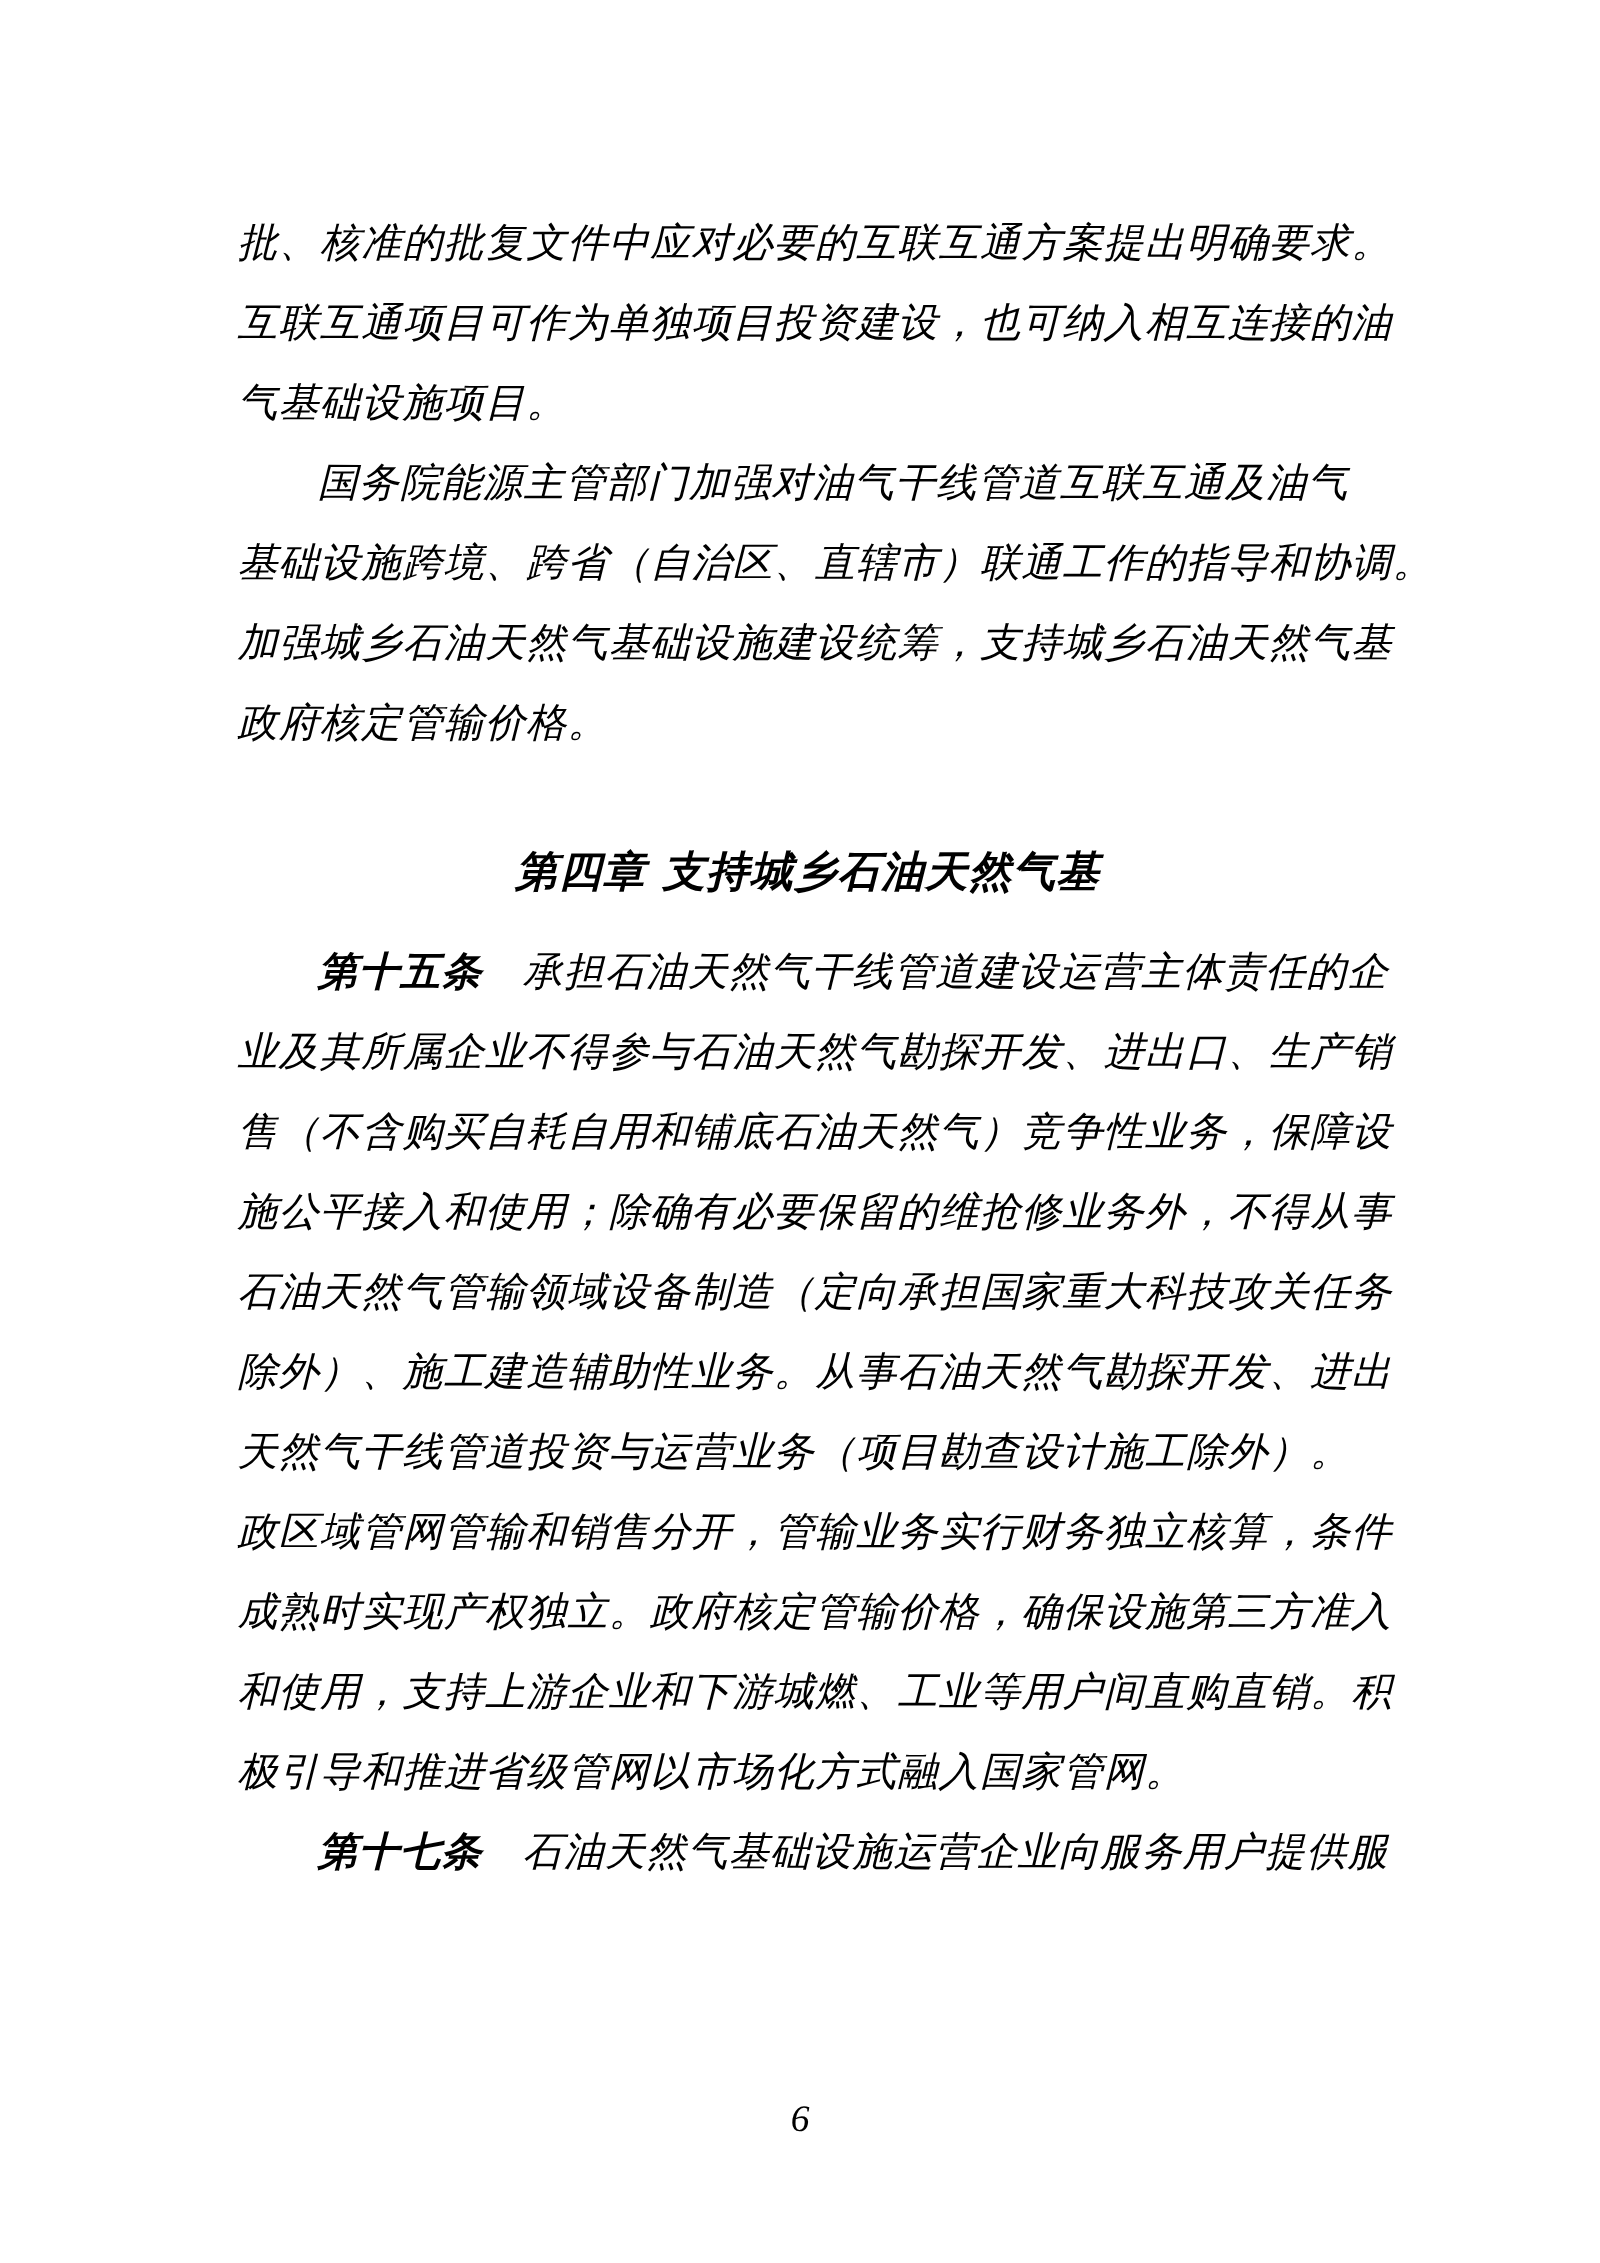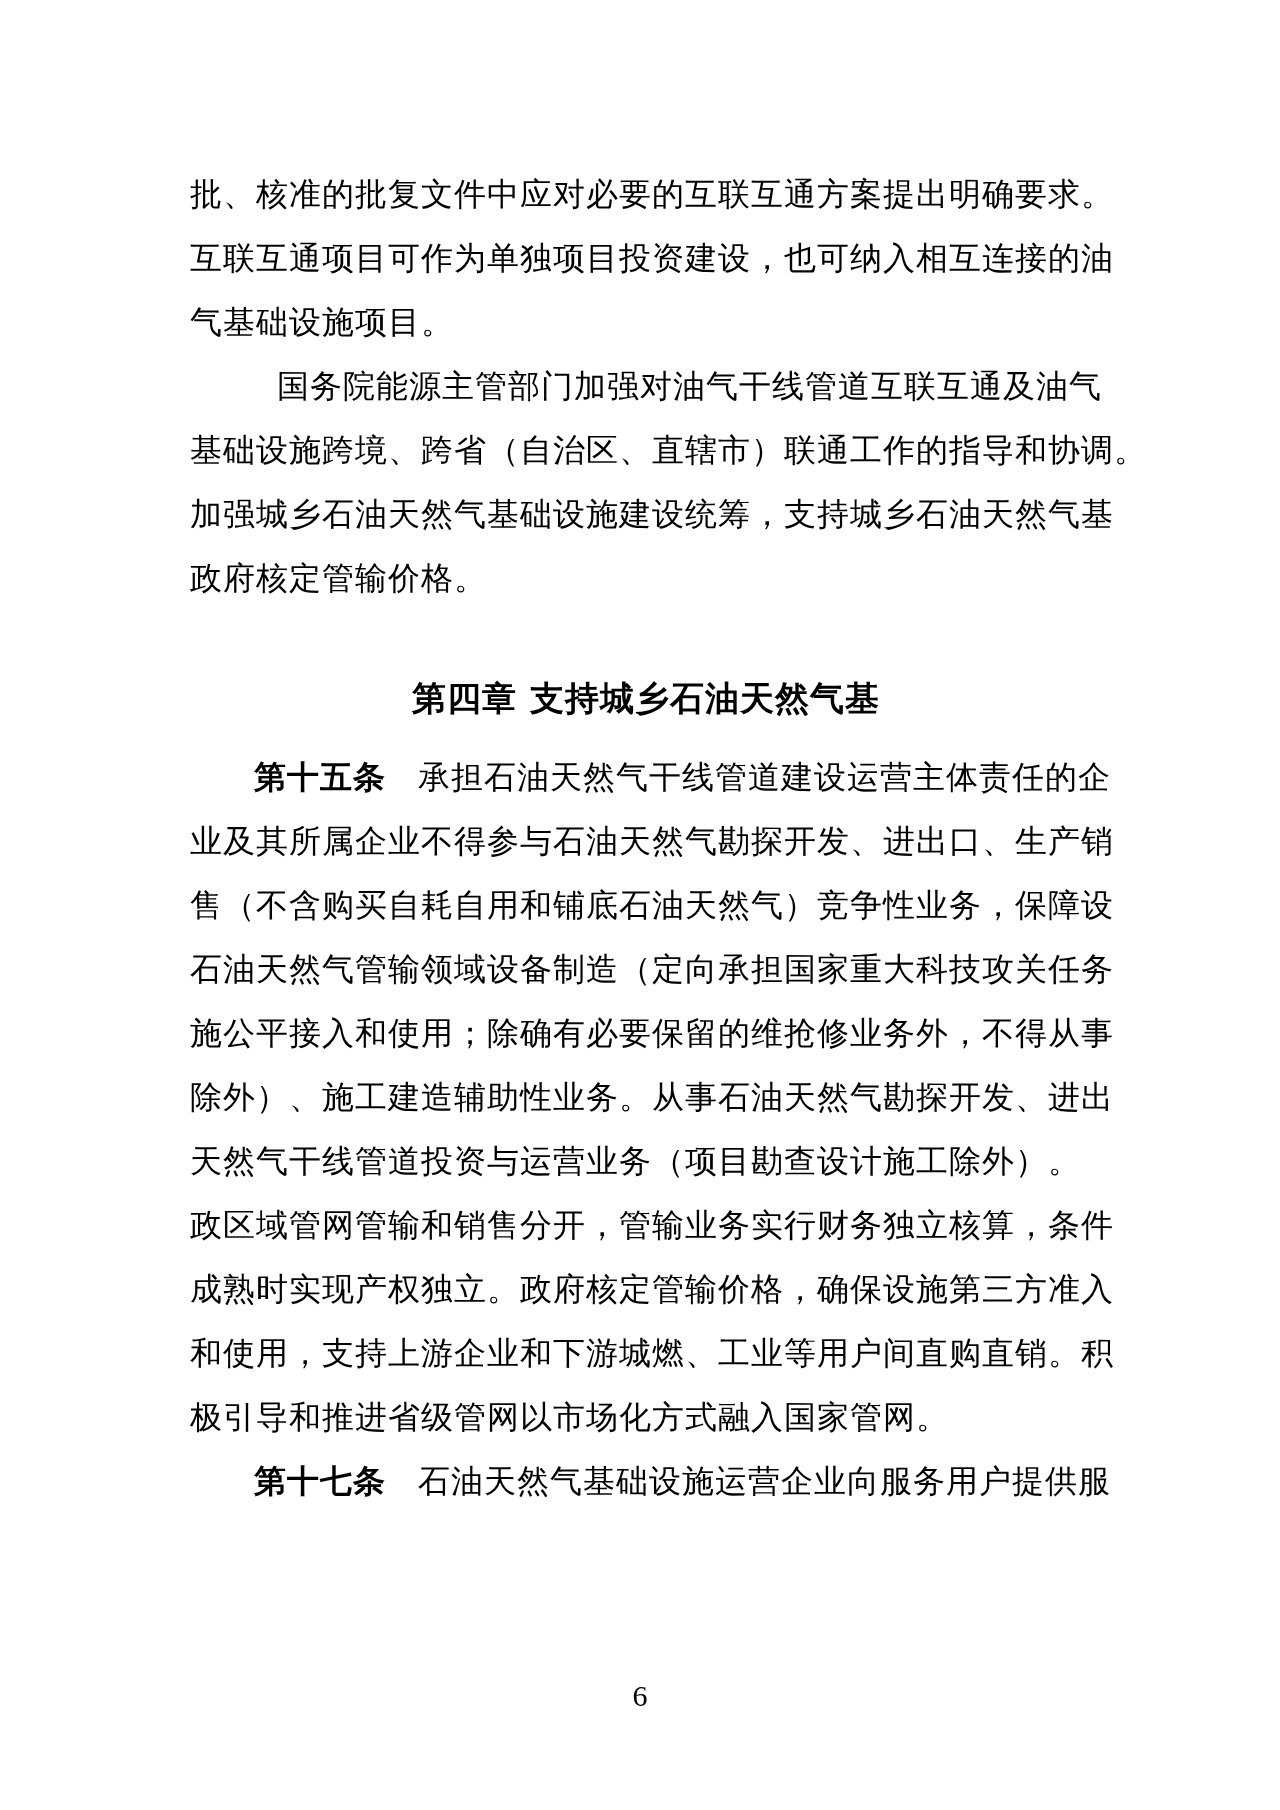--- a/index.html
+++ b/index.html
@@ -4,36 +4,37 @@
 <style>
   html, body { margin: 0; padding: 0; background: #ffffff; }
   .page {
     position: relative;
     width: 1280px;
     height: 1810px;
     background: #ffffff;
     color: #000000;
     font-family: "Liberation Serif", "DejaVu Serif", serif;
     overflow: hidden;
+    font-style: italic;
   }
   .column {
     position: absolute;
     left: 190px;
     top: 162px;
     width: 912px;
   }
   .line {
     height: 64px;
     line-height: 64px;
     font-size: 32px;
     letter-spacing: 1px;
     white-space: nowrap;
     color: #000000;
   }
-  .indent { text-indent: 64px; text-align: right; }
+  .indent { text-indent: 64px; }
   .lead {
     font-family: "Liberation Sans", "DejaVu Sans", sans-serif;
     font-weight: bold;
     margin-right: 32px;
   }
   .chapter-heading {
     margin-top: 56px;
     margin-bottom: 15px;
     height: 64px;
     line-height: 64px;
@@ -73,22 +74,22 @@
 
     <div class="chapter-heading">
       <span class="chapter-no">第四章</span><span>支持城乡石油天然气基</span>
     </div>
 
     <div class="line indent">
       <span class="lead">第十五条</span><span>承担石油天然气干线管道建设运营主体责任的企</span>
     </div>
     <div class="line"><span>业及其所属企业不得参与石油天然气勘探开发、进出口、生产销</span></div>
     <div class="line"><span>售（不含购买自耗自用和铺底石油天然气）竞争性业务，保障设</span></div>
+    <div class="line"><span>施公平接入和使用；除确有必要保留的维抢修业务外，不得从事</span></div>
     <div class="line"><span>石油天然气管输领域设备制造（定向承担国家重大科技攻关任务</span></div>
-    <div class="line"><span>施公平接入和使用；除确有必要保留的维抢修业务外，不得从事</span></div>
     <div class="line"><span>除外）、施工建造辅助性业务。从事石油天然气勘探开发、进出</span></div>
     <div class="line"><span>天然气干线管道投资与运营业务（项目勘查设计施工除外）。</span></div>
 
     <div class="line"><span>政区域管网管输和销售分开，管输业务实行财务独立核算，条件</span></div>
     <div class="line"><span>成熟时实现产权独立。政府核定管输价格，确保设施第三方准入</span></div>
     <div class="line"><span>和使用，支持上游企业和下游城燃、工业等用户间直购直销。积</span></div>
     <div class="line"><span>极引导和推进省级管网以市场化方式融入国家管网。</span></div>
 
     <div class="line indent">
       <span class="lead">第十七条</span><span>石油天然气基础设施运营企业向服务用户提供服</span>

